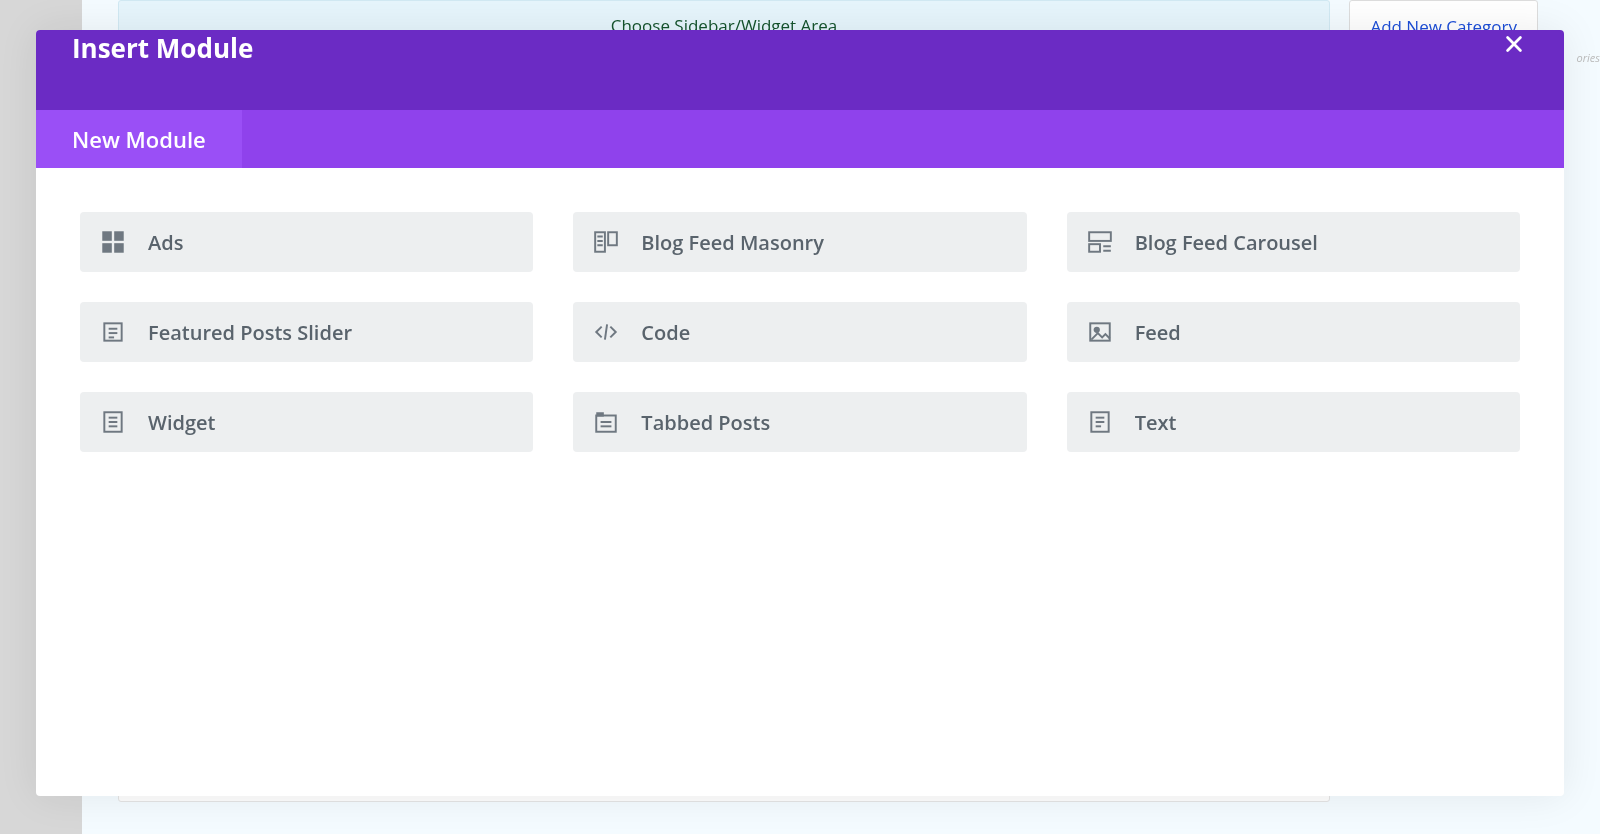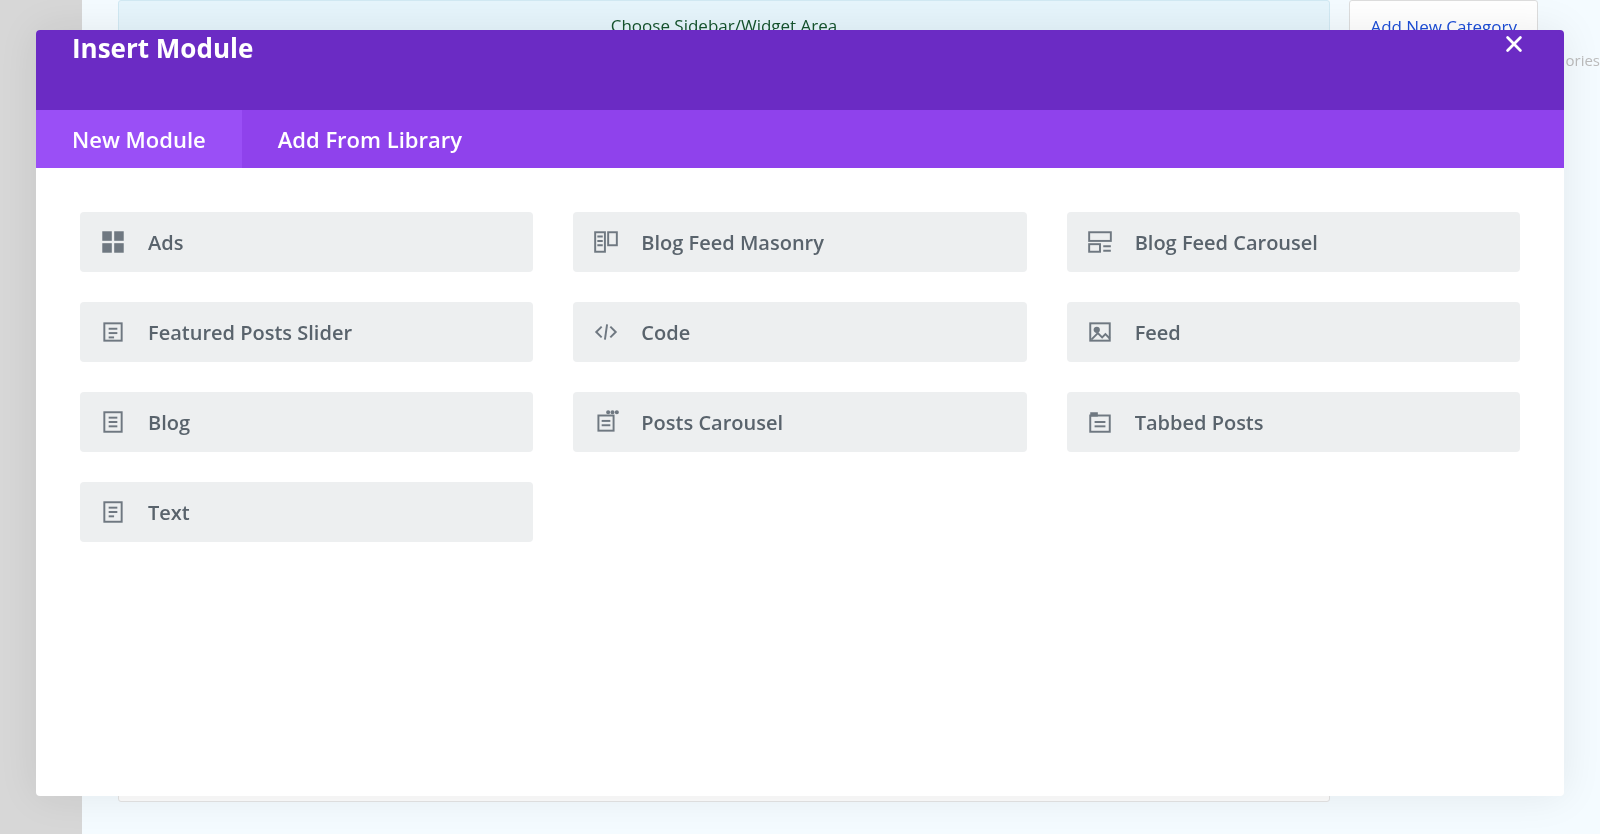--- a/index.html
+++ b/index.html
@@ -35,21 +35,21 @@
       justify-content: space-between;
     }
     .bg-topbutton {
       position: absolute; right: 62px; top: 0; height: 44px;
       padding: 25px 20px;
       background: #fff; border: 1px solid #ddd; border-radius: 3px;
       color: #1d4ed8; font-size: 17px;
       display:flex; align-items:center;
     }
     .bg-topright {
-      position:absolute; right:0; top:50px; color:#bcbcbc; font-size:15px;
+      position:absolute; right:0; top:50px; color:#bcbcbc; font-style:italic; font-size:11px;
     }
 
     
     .modal {
       position: absolute; left: 36px; top: 30px; right: 36px; bottom: 38px;
       background: #fff; border-radius: 4px; overflow: hidden;
       box-shadow: 0 0 40px rgba(0,0,0,0.08);
       display:flex; flex-direction:column;
     }
     .modal-header {
@@ -133,23 +133,20 @@
       <svg viewBox="0 0 24 24">
           <path d="M5 5 L19 19 M19 5 L5 19" stroke="#fff" stroke-width="3" stroke-linecap="round" fill="none"></path>
         </svg>
     </div>
   </div>
 
   <div class="modal-tabs">
     <div class="tab active">
       <span>New Module</span>
     </div>
-    <div class="tab">
-      <span>Add From Library</span>
-    </div>
   </div>
 
   <div class="modal-body">
     <div class="module-grid">
 
       <div class="module-card">
         <span class="module-icon">
           <svg viewBox="0 0 24 24">
               <rect x="3" y="3" width="7" height="7" fill="#6f7881"></rect>
               <rect x="14" y="3" width="7" height="7" fill="#6f7881"></rect>
@@ -221,36 +218,23 @@
 
       <div class="module-card">
         <span class="module-icon">
           <svg viewBox="0 0 24 24">
               <rect x="4" y="3" width="16" height="18"></rect>
               <line x1="8" y1="8" x2="16" y2="8"></line>
               <line x1="8" y1="12" x2="16" y2="12"></line>
               <line x1="8" y1="16" x2="16" y2="16"></line>
             </svg>
         </span>
-        <span class="module-label">Blog</span>
-      </div>
-
-      <div class="module-card">
-        <span class="module-icon">
-          <svg viewBox="0 0 24 24">
-              <rect x="5" y="6" width="14" height="14"></rect>
-              <line x1="8" y1="11" x2="16" y2="11"></line>
-              <line x1="8" y1="15" x2="16" y2="15"></line>
-              <circle cx="14" cy="3" r="1" fill="#6f7881"></circle>
-              <circle cx="18" cy="3" r="1" fill="#6f7881"></circle>
-              <circle cx="22" cy="3" r="1" fill="#6f7881"></circle>
-            </svg>
-        </span>
-        <span class="module-label">Posts Carousel</span>
-      </div>
+        <span class="module-label">Widget</span>
+      </div>
+
 
       <div class="module-card">
         <span class="module-icon">
           <svg viewBox="0 0 24 24">
               <rect x="3" y="6" width="18" height="15"></rect>
               <rect x="3" y="3" width="7" height="4" fill="#6f7881" stroke="none"></rect>
               <line x1="7" y1="12" x2="17" y2="12"></line>
               <line x1="7" y1="16" x2="17" y2="16"></line>
             </svg>
         </span>

